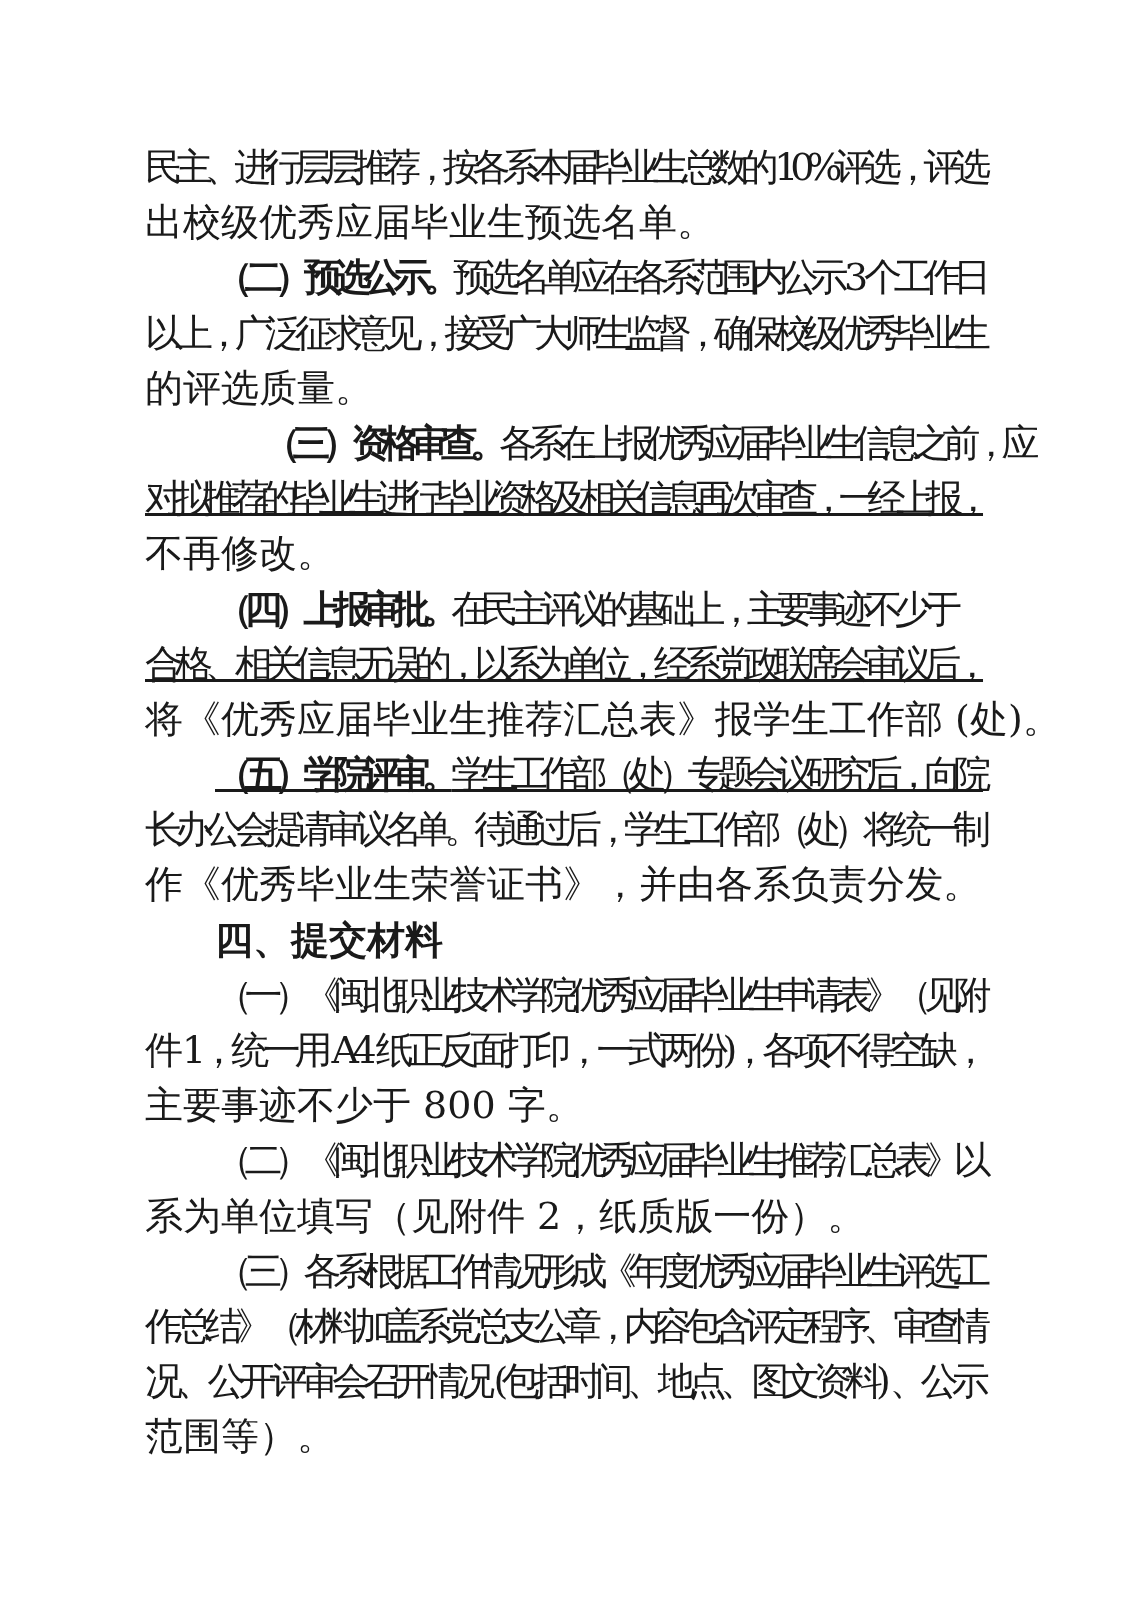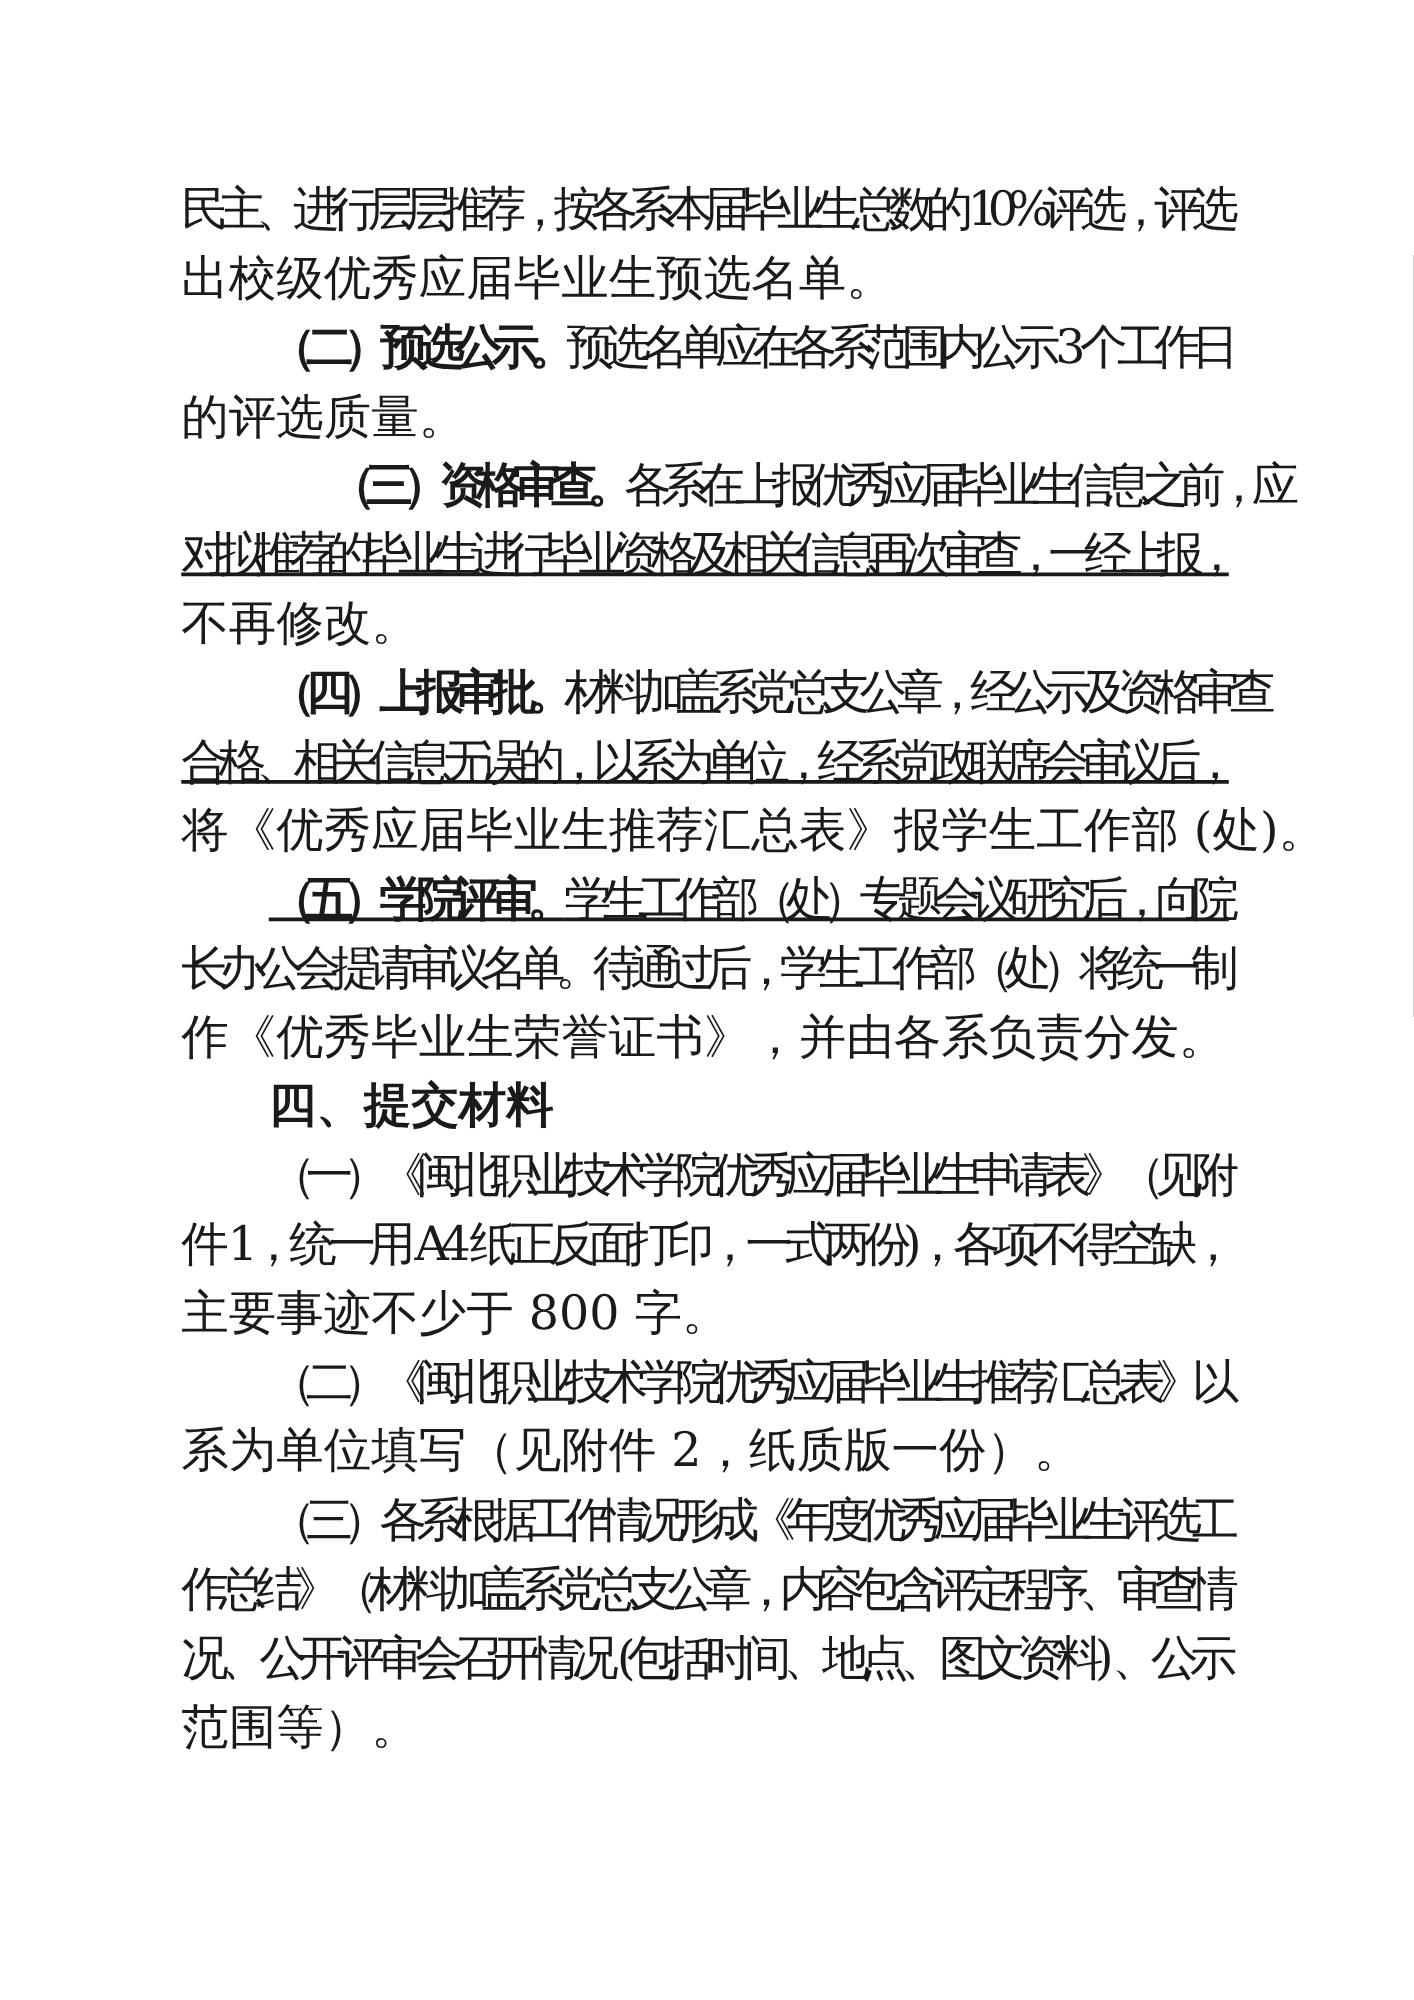--- a/index.html
+++ b/index.html
@@ -38,25 +38,26 @@
   }
 </style>
 </head>
 <body>
 
 <div class="page">
   <div class="doc">
       <div class="line"><span class="content" style="letter-spacing: -8.21823px;"><span class="seg">民主、进行层层推荐，按各系本届毕业生总数的 10%评选，评选</span></span></div>
       <div class="line"><span class="content"><span class="seg">出校级优秀应届毕业生预选名单。</span></span></div>
       <div class="line indent"><span class="content" style="letter-spacing: -8.22656px;"><span class="seg-bold">（二）预选公示。</span><span class="seg">预选名单应在各系范围内公示 3 个工作日</span></span></div>
+      <div class="line"><span class="content" style="letter-spacing: -8.07143px;"><span class="seg">以上，广泛征求意见，接受广大师生监督，确保校级优秀毕业生</span></span></div>
       <div class="line"><span class="content"><span class="seg">的评选质量。</span></span></div>
       <div class="line indent"><span class="content" style="letter-spacing: -8.46154px; margin-left: 48px;"><span class="seg-bold">（三）资格审查。</span><span class="seg">各系在上报优秀应届毕业生信息之前，应</span></span></div>
       <div class="line"><span class="content" style="letter-spacing: -9.10345px; text-decoration: underline;"><span class="seg">对拟推荐的毕业生进行毕业资格及相关信息再次审查，一经上报，</span></span></div>
       <div class="line"><span class="content"><span class="seg">不再修改。</span></span></div>
-      <div class="line indent"><span class="content" style="letter-spacing: -8.46154px;"><span class="seg-bold">（四）上报审批。</span><span class="seg">材料加盖系党总支公章，经公示及资格审查</span></span></div>
+      <div class="line indent"><span class="content" style="letter-spacing: -8.46154px;"><span class="seg-bold">（四）上报审批。</span><span class="seg">在民主评议的基础上，主要事迹不少于</span></span></div>
       <div class="line"><span class="content" style="letter-spacing: -8.07143px; text-decoration: underline;"><span class="seg">合格、相关信息无误的，以系为单位，经系党政联席会审议后，</span></span></div>
       <div class="line"><span class="content"><span class="seg">将《优秀应届毕业生推荐汇总表》报学生工作部 (处)。</span></span></div>
       <div class="line indent"><span class="content" style="letter-spacing: -8.46154px; text-decoration: underline;"><span class="seg-bold">（五）学院评审。</span><span class="seg">学生工作部（处）专题会议研究后，向院</span></span></div>
       <div class="line"><span class="content" style="letter-spacing: -8.07143px;"><span class="seg">长办公会提请审议名单。待通过后，学生工作部（处）将统一制</span></span></div>
       <div class="line"><span class="content"><span class="seg">作《优秀毕业生荣誉证书》，并由各系负责分发。</span></span></div>
       <div class="line indent heading"><span class="content"><span class="seg-bold">四、提交材料</span></span></div>
       <div class="line indent"><span class="content" style="letter-spacing: -8.46154px;"><span class="seg">（一）《闽北职业技术学院优秀应届毕业生申请表》（见附</span></span></div>
       <div class="line"><span class="content" style="letter-spacing: -6.47933px;"><span class="seg">件 1，统一用 A4 纸正反面打印，一式两份)，各项不得空缺，</span></span></div>
       <div class="line"><span class="content"><span class="seg">主要事迹不少于 800 字。</span></span></div>
       <div class="line indent"><span class="content" style="letter-spacing: -8.46154px;"><span class="seg">（二）《闽北职业技术学院优秀应届毕业生推荐汇总表》以</span></span></div>

